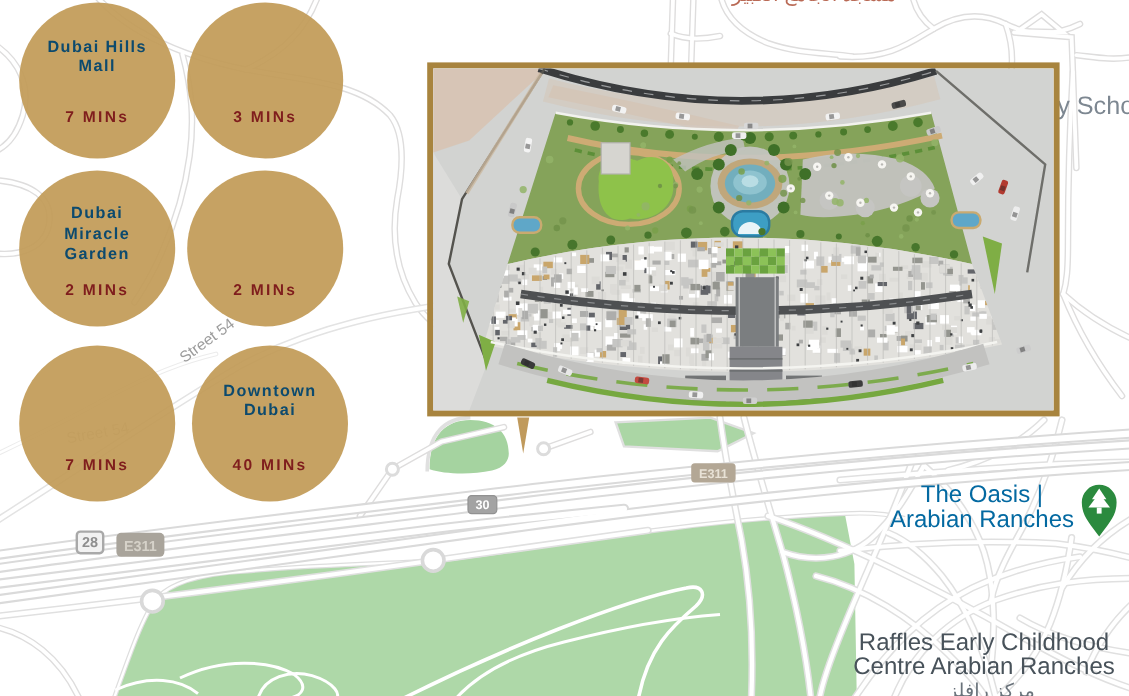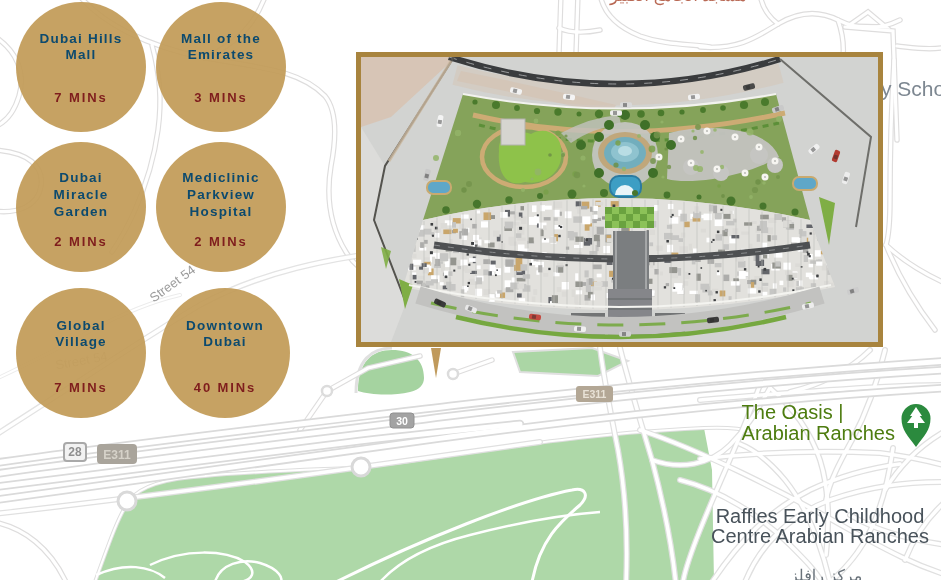--- a/index.html
+++ b/index.html
@@ -162,48 +162,45 @@
 </svg>
 
 <div class="lbl" style="left:610px;top:-15px;font-size:17px;color:#ad5038;letter-spacing:2px;opacity:.85">مسجد الجامع الكبير</div>
 
 <div class="lbl" style="left:881px;top:77px;font-size:21px;color:#7d8791">y Scho</div>
 
 <div class="lbl" style="left:146px;top:276px;font-size:13px;color:#9c9c9c;transform:rotate(-36deg)">Street 54</div>
 
 <div class="lbl" style="left:55px;top:353px;font-size:13px;color:#cfcfcf;transform:rotate(-10deg)">Street 54</div>
 
-<div class="lbl" style="right:46px;top:402px;text-align:left;font-size:20px;line-height:21px;color:#4d7c0f">The Oasis |<br>Arabian Ranches</div>
-
-<div class="lbl" style="left:698px;top:507px;width:244px;text-align:center;font-size:20px;line-height:19.5px;color:#48525a">Raffles Early Childhood<br>Centre Arabian Ranches</div>
+<div class="lbl" style="right:46px;top:402px;text-align:center;font-size:20px;line-height:21px;color:#0369a1">The Oasis |<br>Arabian Ranches</div>
+
+<div class="lbl" style="left:698px;top:527px;width:244px;text-align:center;font-size:20px;line-height:19.5px;color:#48525a">Raffles Early Childhood<br>Centre Arabian Ranches</div>
 
 <div class="lbl" style="left:790px;top:566px;font-size:16px;color:#6a737b">مركز رافلز</div>
 
 <div class="c" style="left:16px;top:2px">
 <div class="t" style="top:29px;line-height:16px">Dubai Hills<br>Mall</div>
 <div class="m" style="top:88px">7 MINs</div>
 </div>
 
 <div class="c" style="left:156px;top:2px">
-<div class="t" style="top:29px;line-height:16px">Mall of the<br>Emirates</div>
 <div class="m" style="top:88px">3 MINs</div>
 </div>
 
 <div class="c" style="left:16px;top:142px">
 <div class="t" style="top:27px;line-height:17px">Dubai<br>Miracle<br>Garden</div>
 <div class="m" style="top:92px">2 MINs</div>
 </div>
 
 <div class="c" style="left:156px;top:142px">
-<div class="t" style="top:27px;line-height:17px">Mediclinic<br>Parkview<br>Hospital</div>
 <div class="m" style="top:92px">2 MINs</div>
 </div>
 
 <div class="c" style="left:16px;top:288px">
-<div class="t" style="top:30px;line-height:16px">Global<br>Village</div>
 <div class="m" style="top:92px">7 MINs</div>
 </div>
 
 <div class="c" style="left:160px;top:288px">
 <div class="t" style="top:30px;line-height:16px">Downtown<br>Dubai</div>
 <div class="m" style="top:92px">40 MINs</div>
 </div>
 
 <div class="abs" style="left:356px;top:52px;width:517px;height:285px;border:5px solid #a8843e">
 <svg width="517" height="285" viewBox="0 0 517 285">

